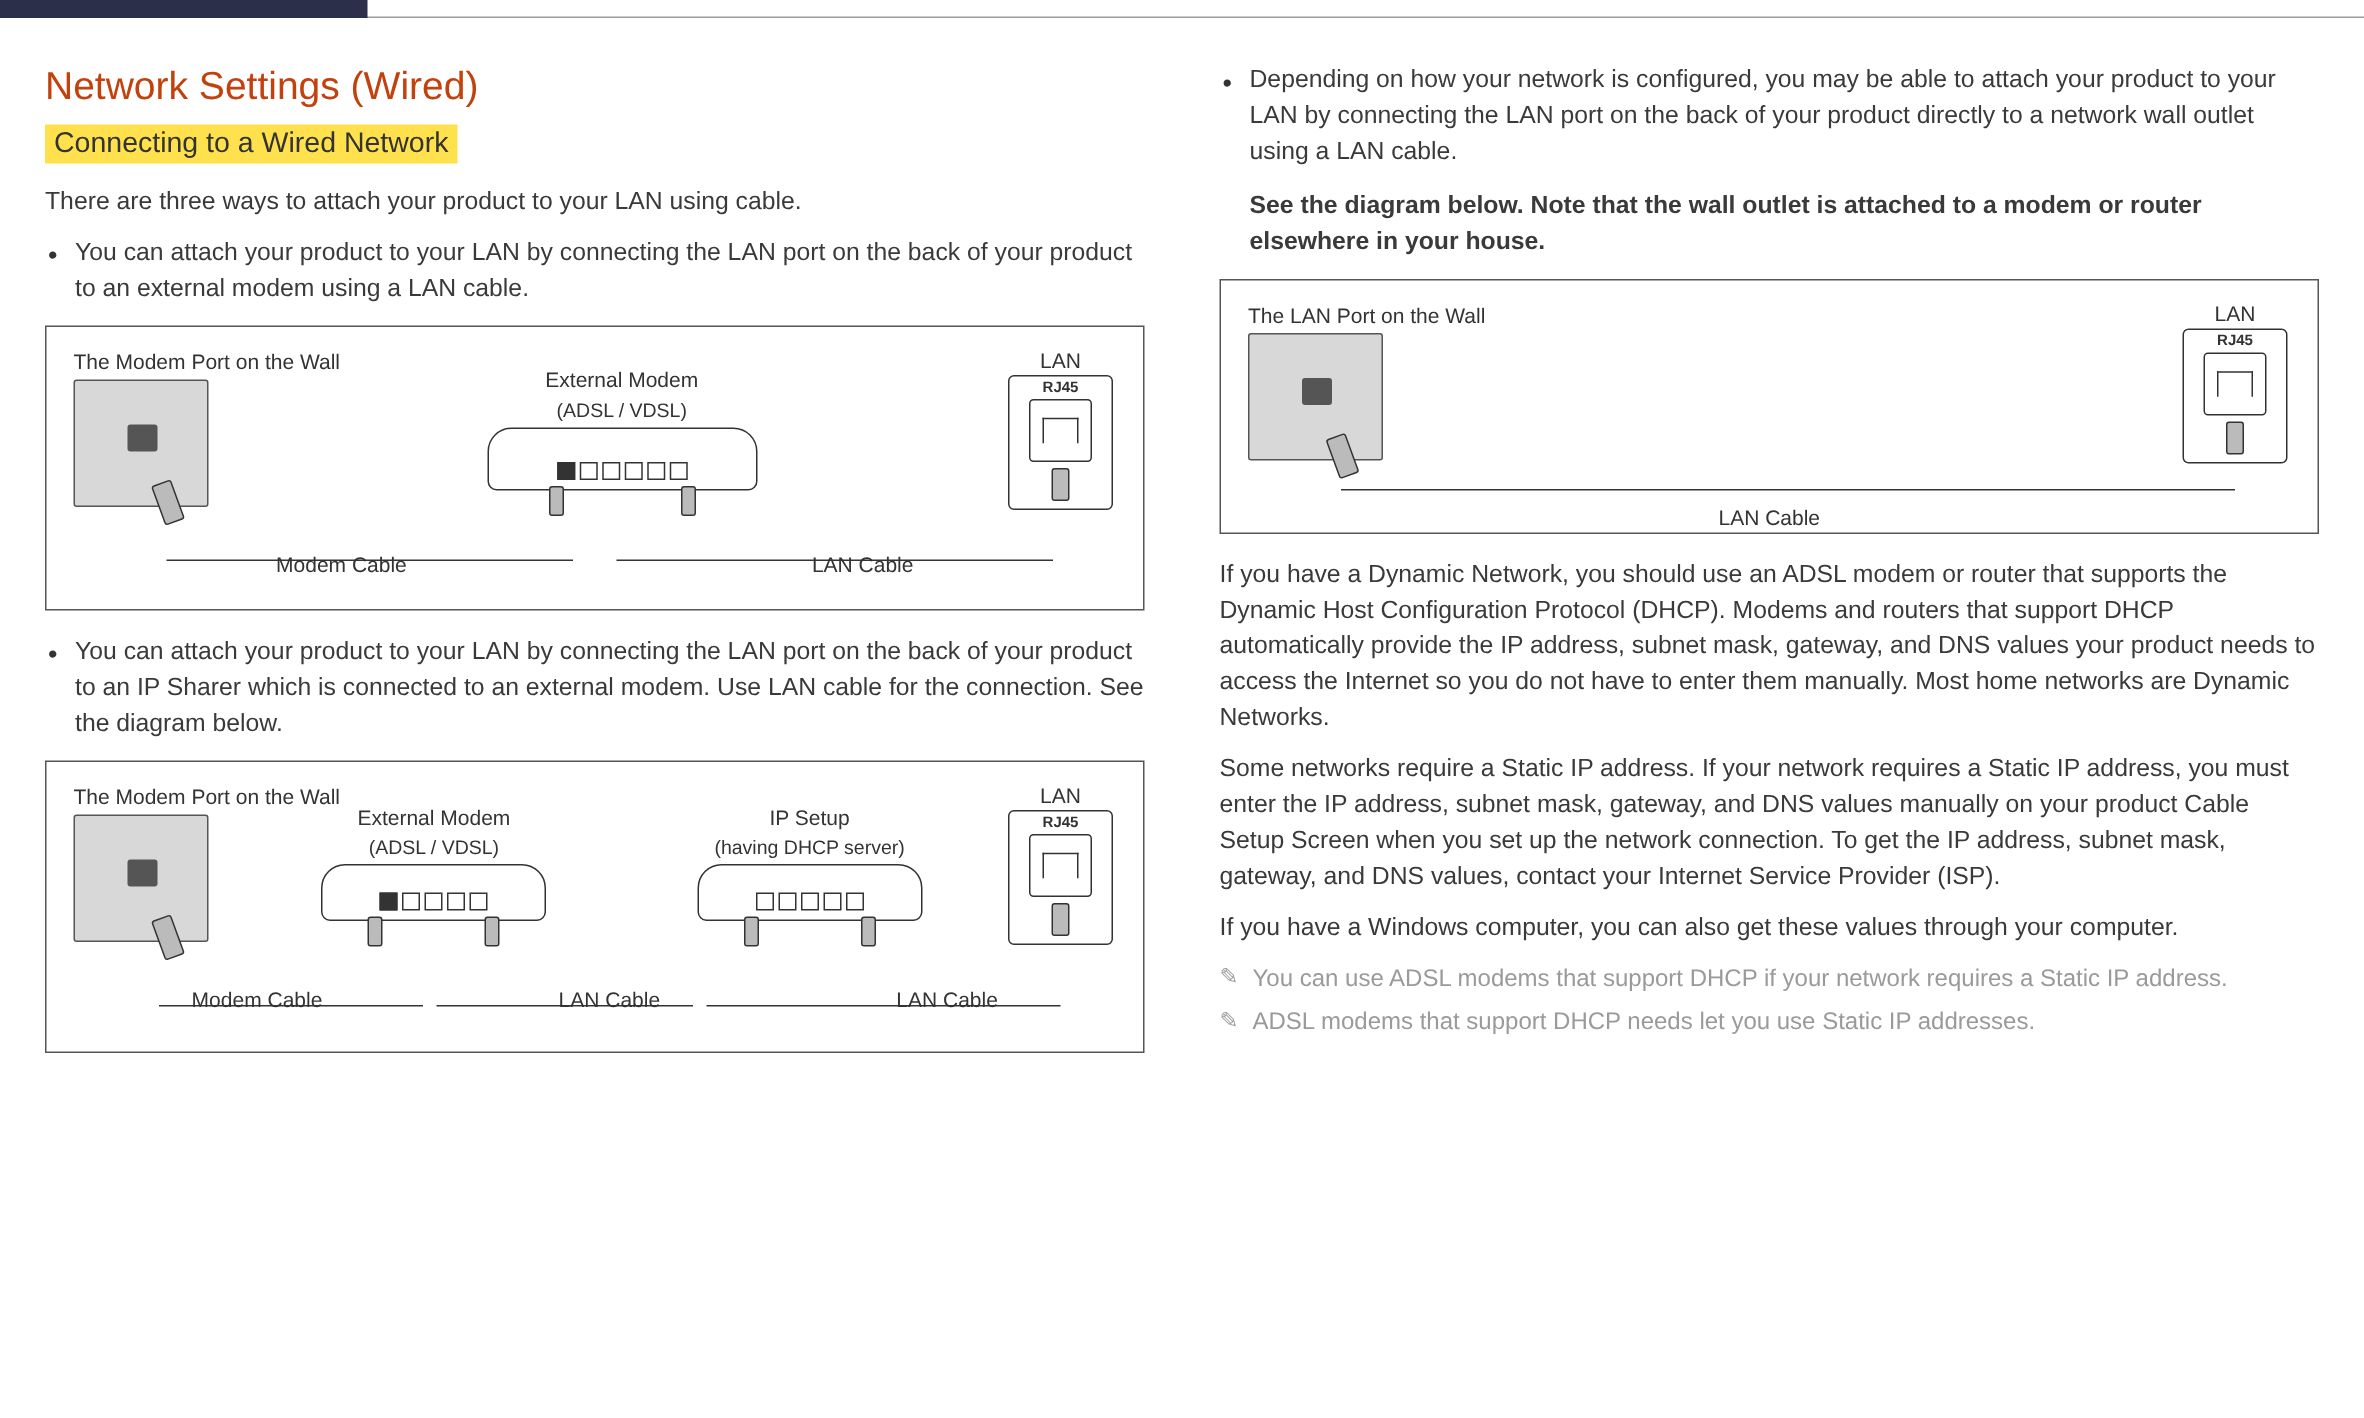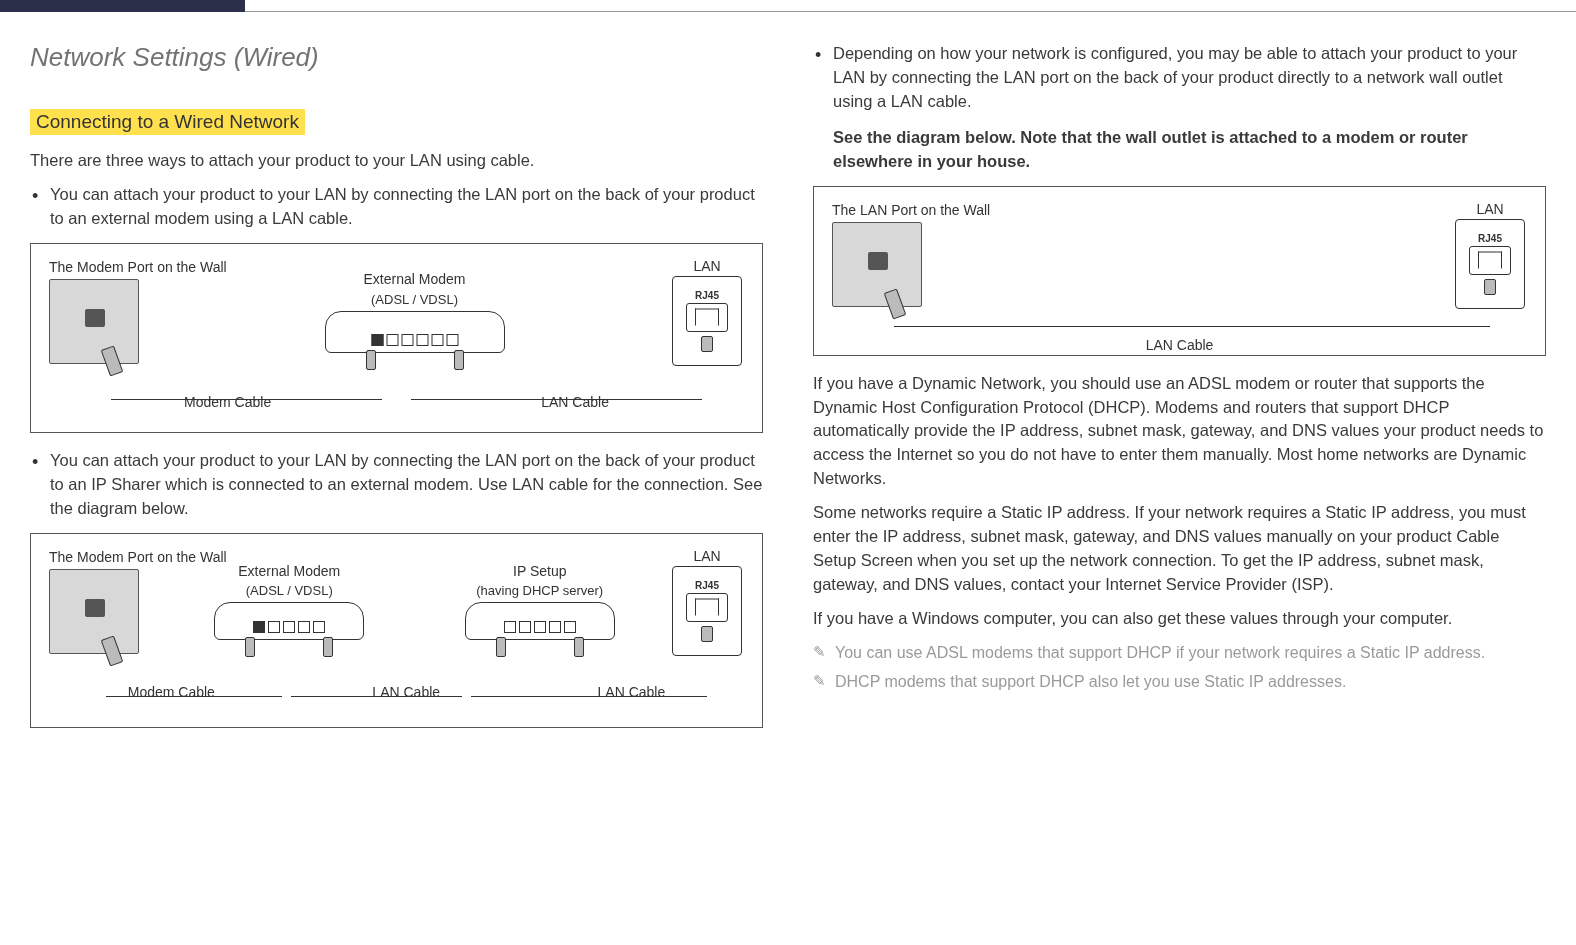--- a/index.html
+++ b/index.html
@@ -38,25 +38,24 @@
     min-width: 0;
   }
   h1.page-title {
     color: #1c6bc4;
     font-size: 34px;
     font-weight: 400;
     margin-bottom: 40px;
     letter-spacing: -0.5px;
   }
   h2.section-heading {
-    color: #737373;
+    color: #c2410c;
     font-size: 26px;
     font-weight: 400;
-    margin-bottom: 36px;
-    font-style: italic;
+    margin-bottom: 10px;
   }
   h3.sub-heading {
     display: inline-block;
     background: #ffe14d;
     color: #333;
     font-size: 19px;
     font-weight: 500;
     padding: 2px 6px;
     margin-bottom: 14px;
   }
@@ -172,21 +171,21 @@
     text-align: center;
     position: relative;
   }
   .lan-panel .lan-title { font-size: 14px; margin-bottom: 2px; }
   .lan-box {
     width: 70px; height: 90px;
     border: 1.5px solid #333;
     border-radius: 4px;
     background: #fff;
     margin: 0 auto;
-    padding: 13px;
+    padding: 2px;
     font-size: 10px;
     font-weight: bold;
     display: flex;
     flex-direction: column;
     align-items: center;
   }
   .rj45 {
     margin-top: 2px;
     width: 42px; height: 42px;
     border: 1.5px solid #333;
@@ -392,15 +391,15 @@
       <div class="cable-labels single">
         <span>LAN Cable</span>
       </div>
     </div>
 
     <p class="body">If you have a Dynamic Network, you should use an ADSL modem or router that supports the Dynamic Host Configuration Protocol (DHCP). Modems and routers that support DHCP automatically provide the IP address, subnet mask, gateway, and DNS values your product needs to access the Internet so you do not have to enter them manually. Most home networks are Dynamic Networks.</p>
     <p class="body">Some networks require a Static IP address. If your network requires a Static IP address, you must enter the IP address, subnet mask, gateway, and DNS values manually on your product Cable Setup Screen when you set up the network connection. To get the IP address, subnet mask, gateway, and DNS values, contact your Internet Service Provider (ISP).</p>
     <p class="body">If you have a Windows computer, you can also get these values through your computer.</p>
 
     <p class="note">You can use ADSL modems that support DHCP if your network requires a Static IP address.</p>
-    <p class="note">DHCP modems that support DHCP also let you use Static IP addresses.</p>
+    <p class="note">ADSL modems that support DHCP needs let you use Static IP addresses.</p>
   </div>
 </div>
 
 </body></html>

